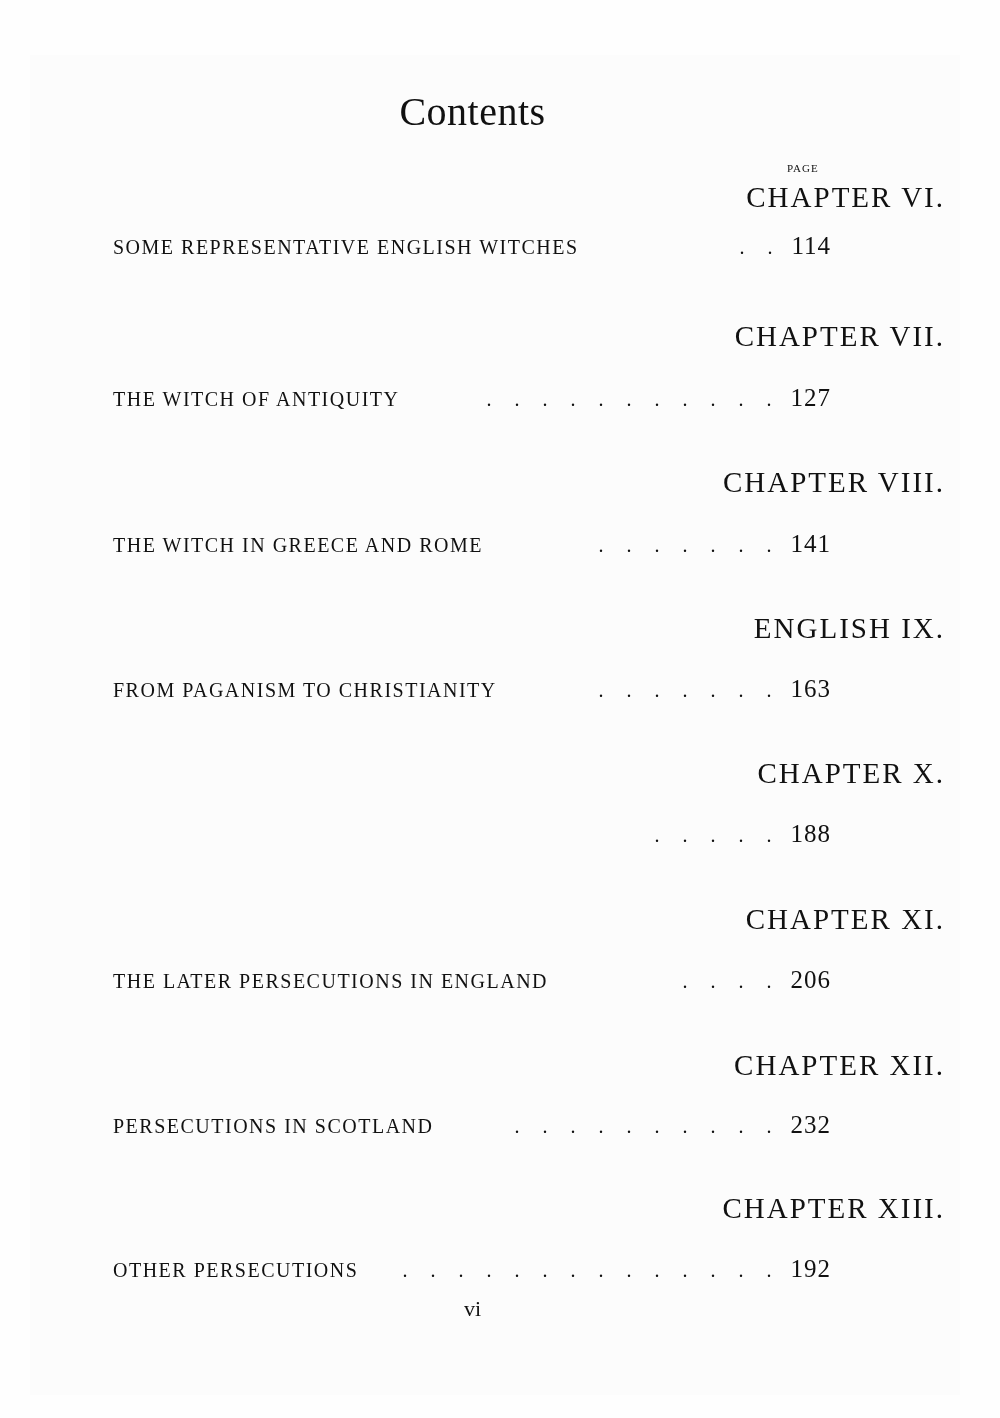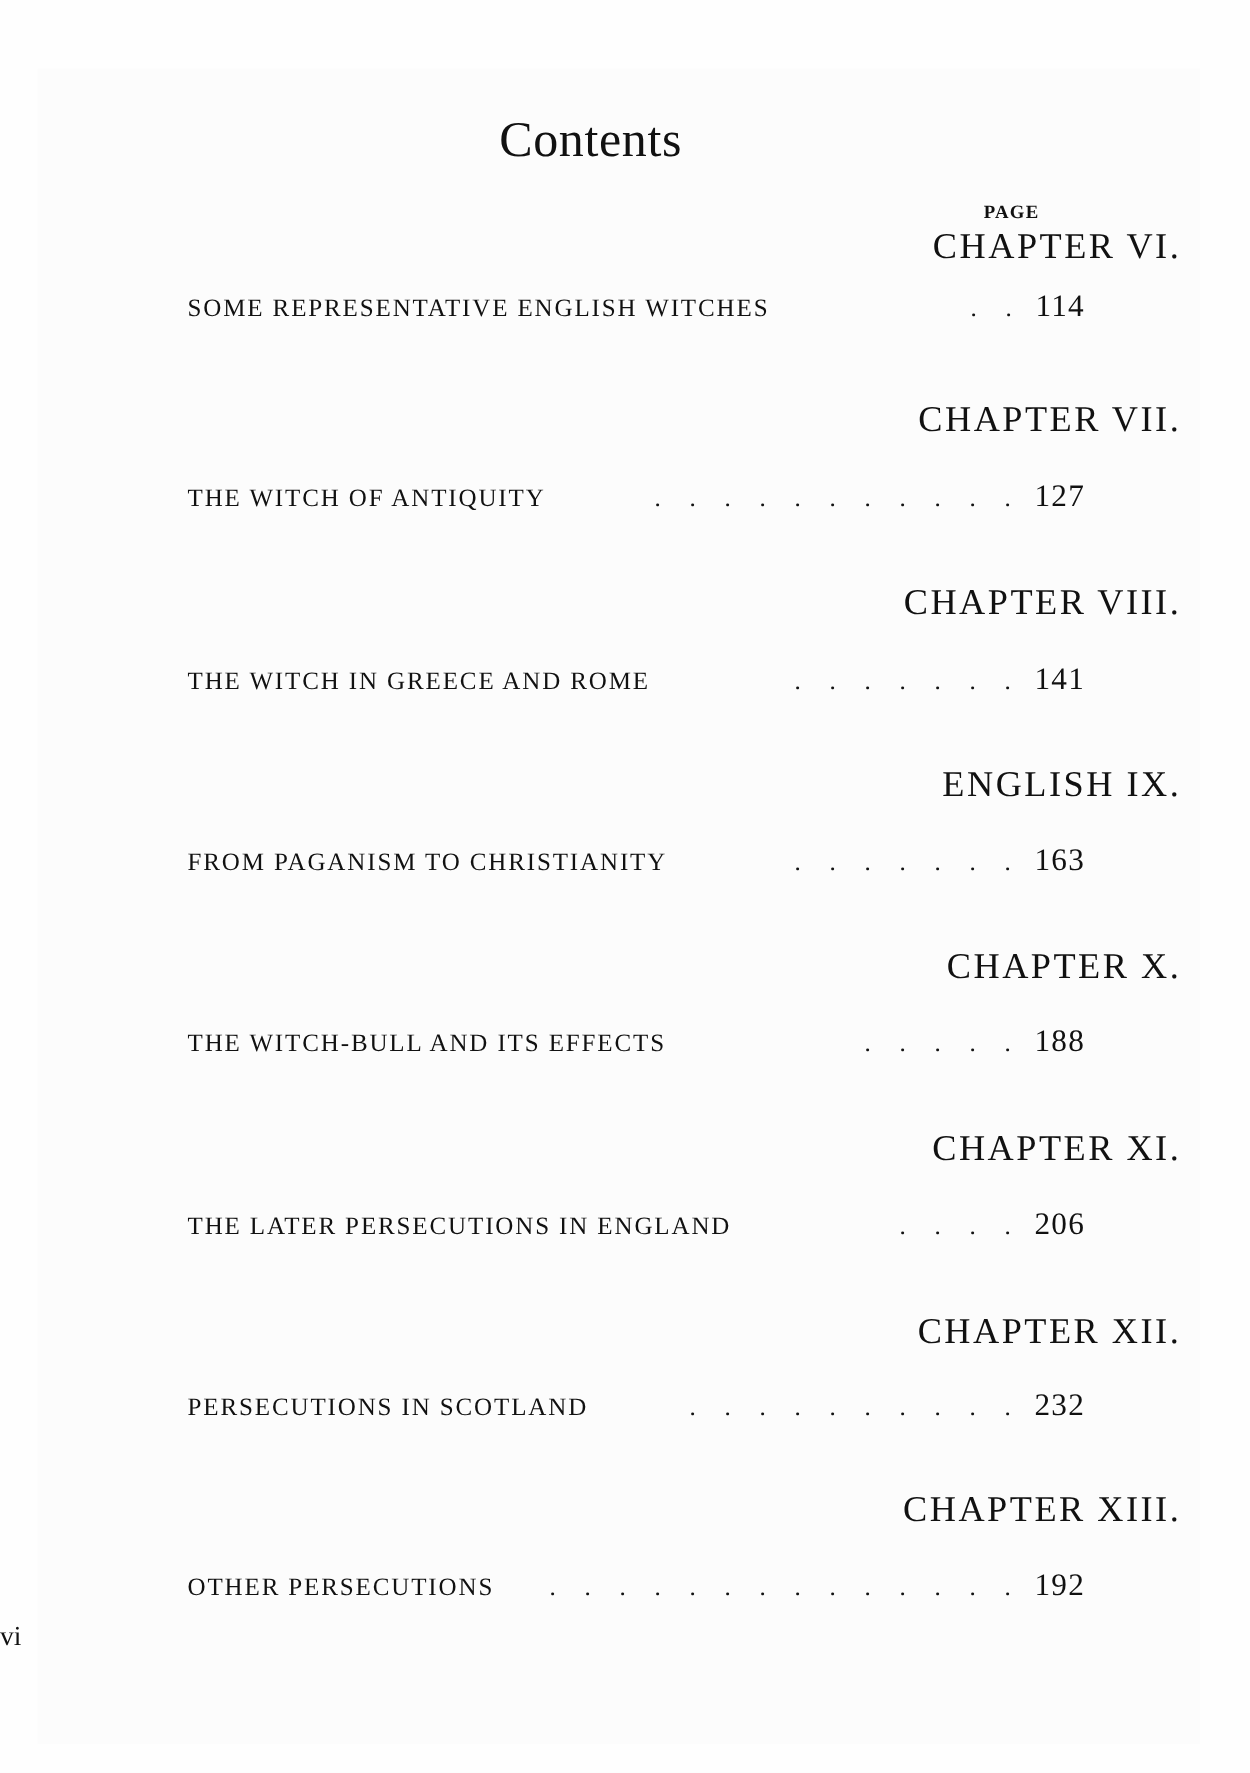--- a/index.html
+++ b/index.html
@@ -1,26 +1,26 @@
 <!DOCTYPE html>
 <html><head>
 <meta charset="utf-8">
 <style>
   html, body { margin:0; padding:0; }
   body { width:1000px; height:1418px; background:#fefefe; position:relative; overflow:hidden;
          font-family:"Liberation Serif", "DejaVu Serif", serif; color:#111; }
   .page { position:absolute; left:30px; top:55px; width:930px; height:1340px; background:#fcfcfc; }
   .title { position:absolute; left:0; width:945px; top:88px; text-align:center; font-size:40px; letter-spacing:0.5px; }
-  .page-label { position:absolute; left:787px; top:162px; font-size:15px; font-weight:bold; letter-spacing:1px; }
+  .page-label { position:absolute; left:787px; top:162px; font-size:11px; font-weight:normal; letter-spacing:1px; }
   .chapter { position:absolute; left:0; width:945px; text-align:right; font-size:29px; letter-spacing:2px;font-family:Liberation Serif, serif; }
-  .entry { position:absolute; left:113px; width:718px; display:flex; align-items:baseline; font-size:20px; letter-spacing:1.5px;margin-left:37px; }
+  .entry { position:absolute; left:113px; width:718px; display:flex; align-items:baseline; font-size:20px; letter-spacing:1.5px; }
   .entry .label { white-space:nowrap; }
   .entry .dots { flex:1; overflow:hidden; white-space:nowrap; text-align:right; letter-spacing:9px; padding:0 10px 0 6px; }
   .entry .pg { font-size:25px; letter-spacing:1px; }
-  .folio { position:absolute; left:0; width:945px; top:1296px; font-size:22px; }
+  .folio { position:absolute; left:0; width:945px; top:1296px; text-align:center; font-size:22px; }
 </style>
 </head>
 <body>
 
 <div class="page"></div>
 
 <div class="title">Contents</div>
 <div class="page-label">PAGE</div>
 
 <div class="chapter" style="top:181px">CHAPTER VI.</div>
@@ -46,21 +46,20 @@
 
 <div class="chapter" style="top:612px">ENGLISH IX.</div>
 <div class="entry" style="top:675px">
   <span class="label">FROM PAGANISM TO CHRISTIANITY</span>
   <span class="dots">. . . . . . .</span>
   <span class="pg">163</span>
 </div>
 
 <div class="chapter" style="top:757px">CHAPTER X.</div>
 <div class="entry" style="top:820px">
-  <span class="label">THE WITCH-BULL AND ITS EFFECTS</span>
   <span class="dots">. . . . .</span>
   <span class="pg">188</span>
 </div>
 
 <div class="chapter" style="top:903px">CHAPTER XI.</div>
 <div class="entry" style="top:966px">
   <span class="label">THE LATER PERSECUTIONS IN ENGLAND</span>
   <span class="dots">. . . .</span>
   <span class="pg">206</span>
 </div>

